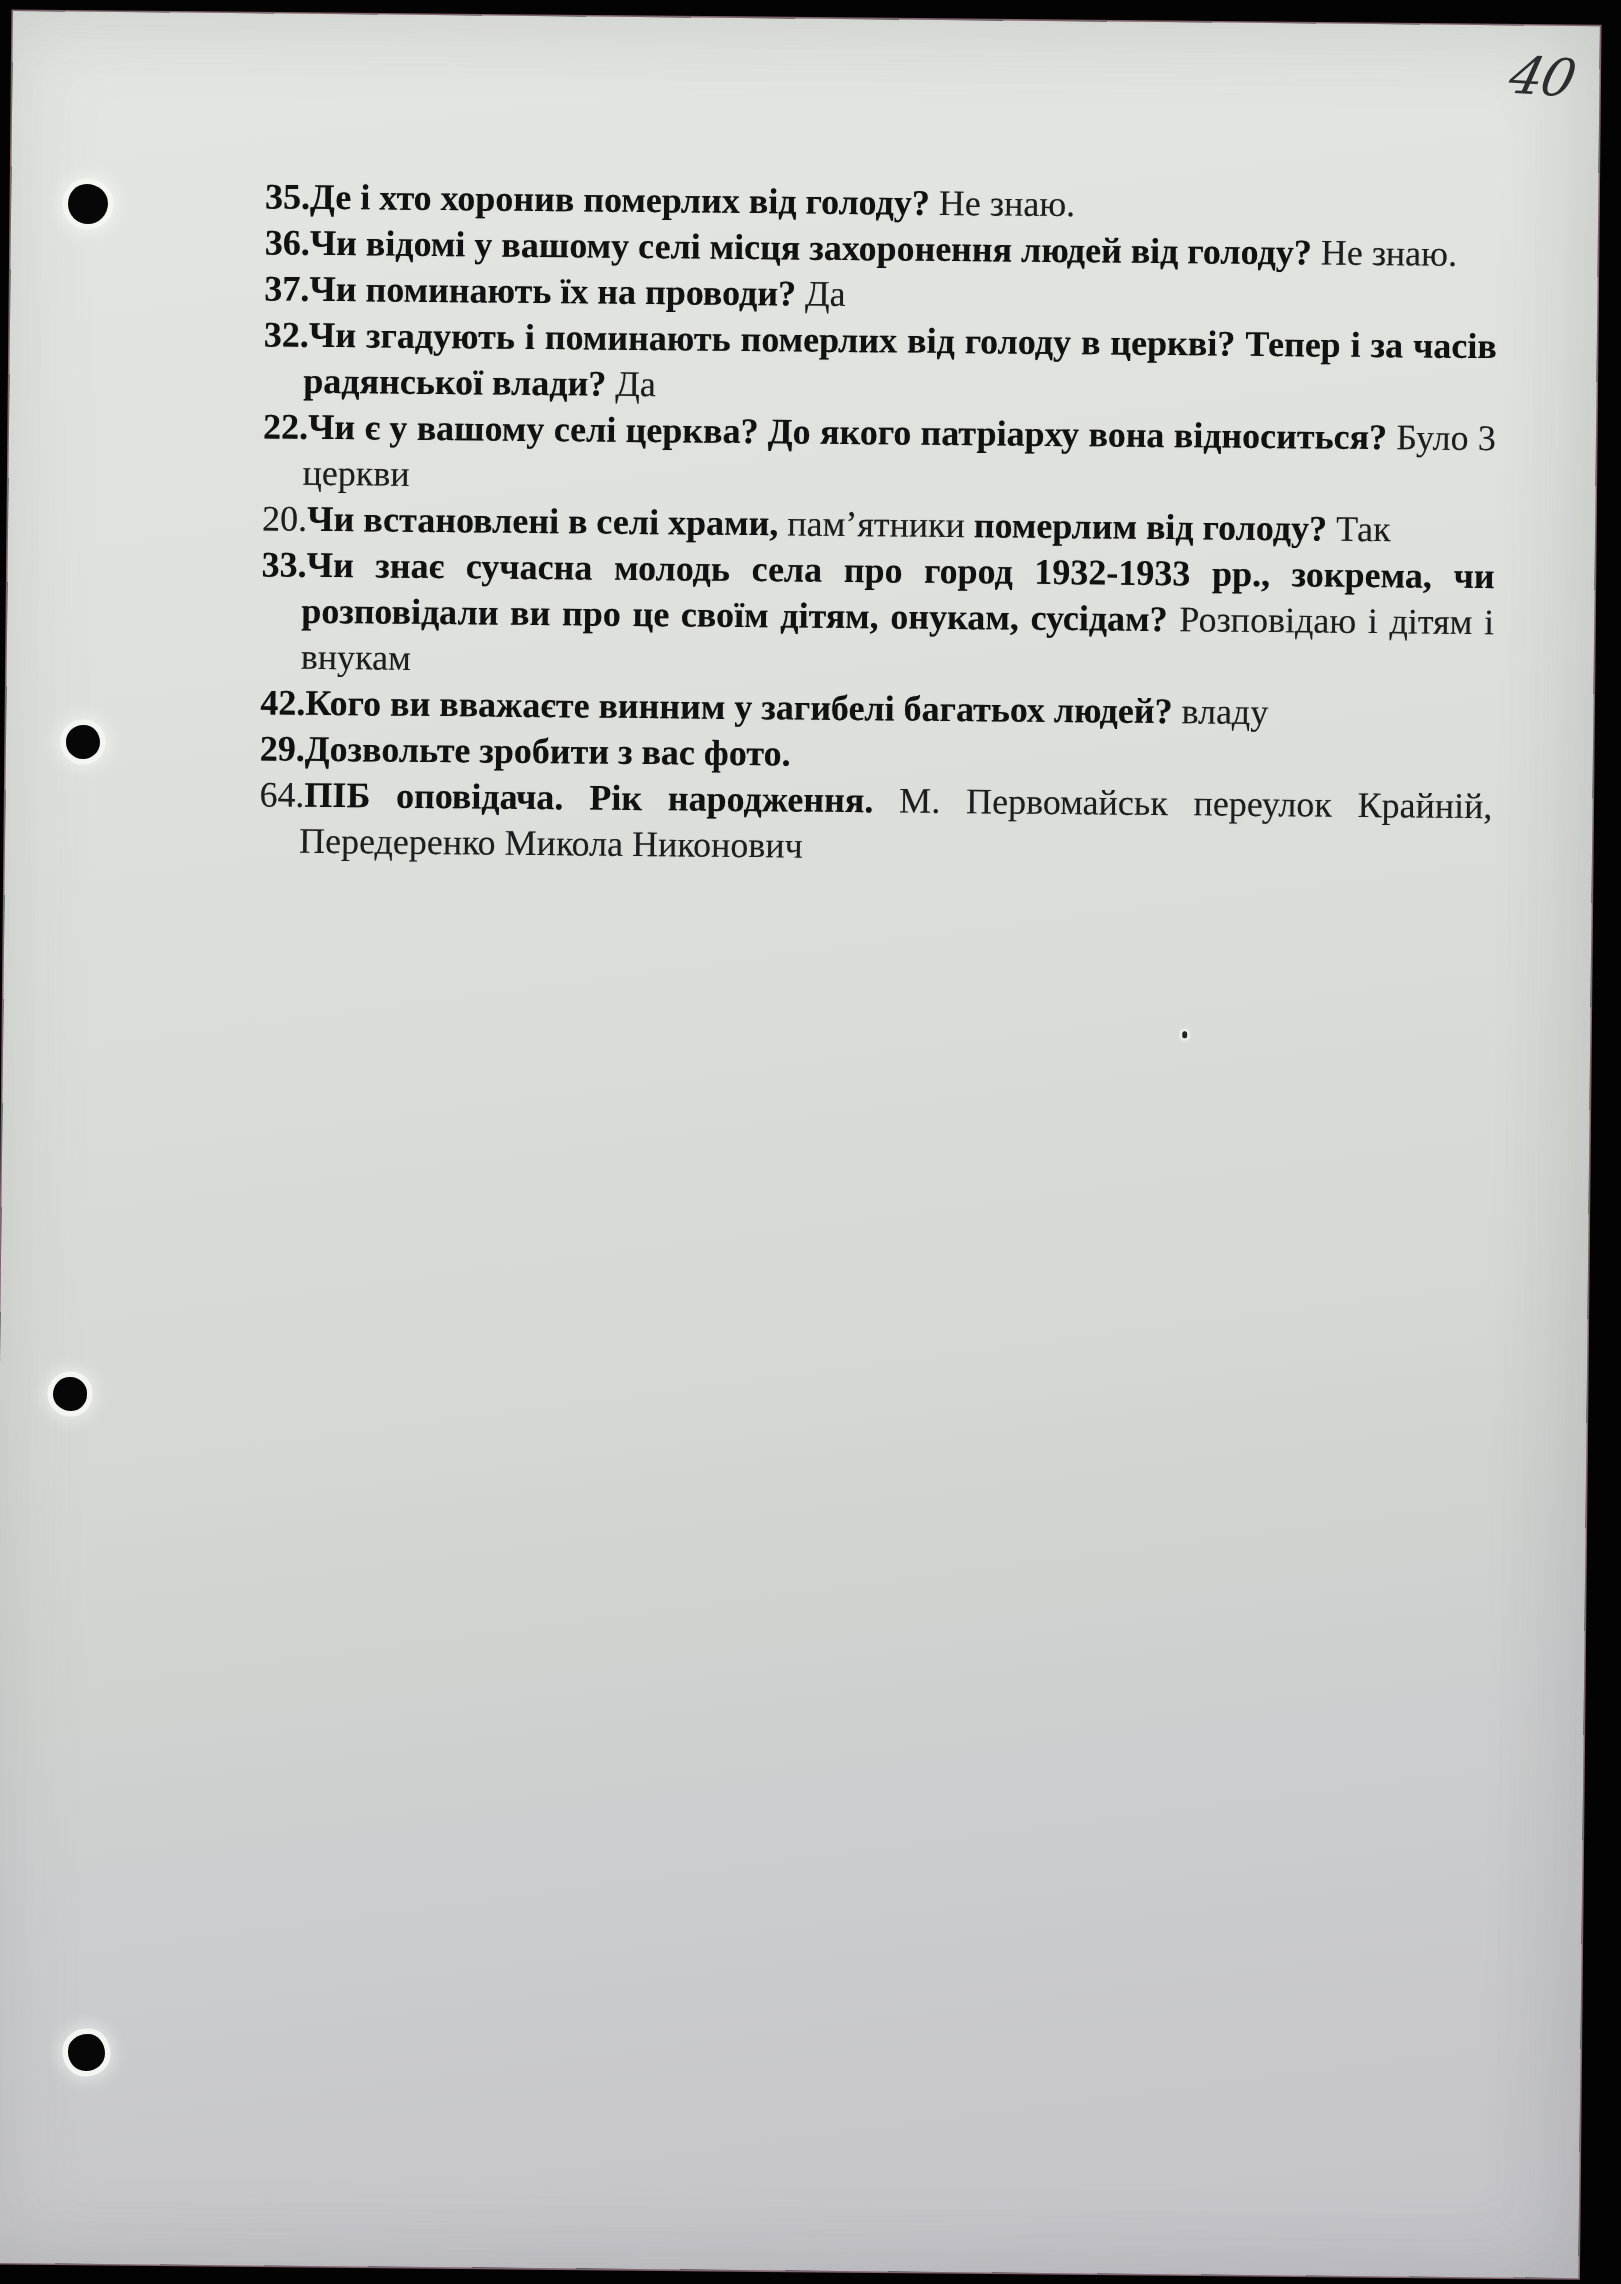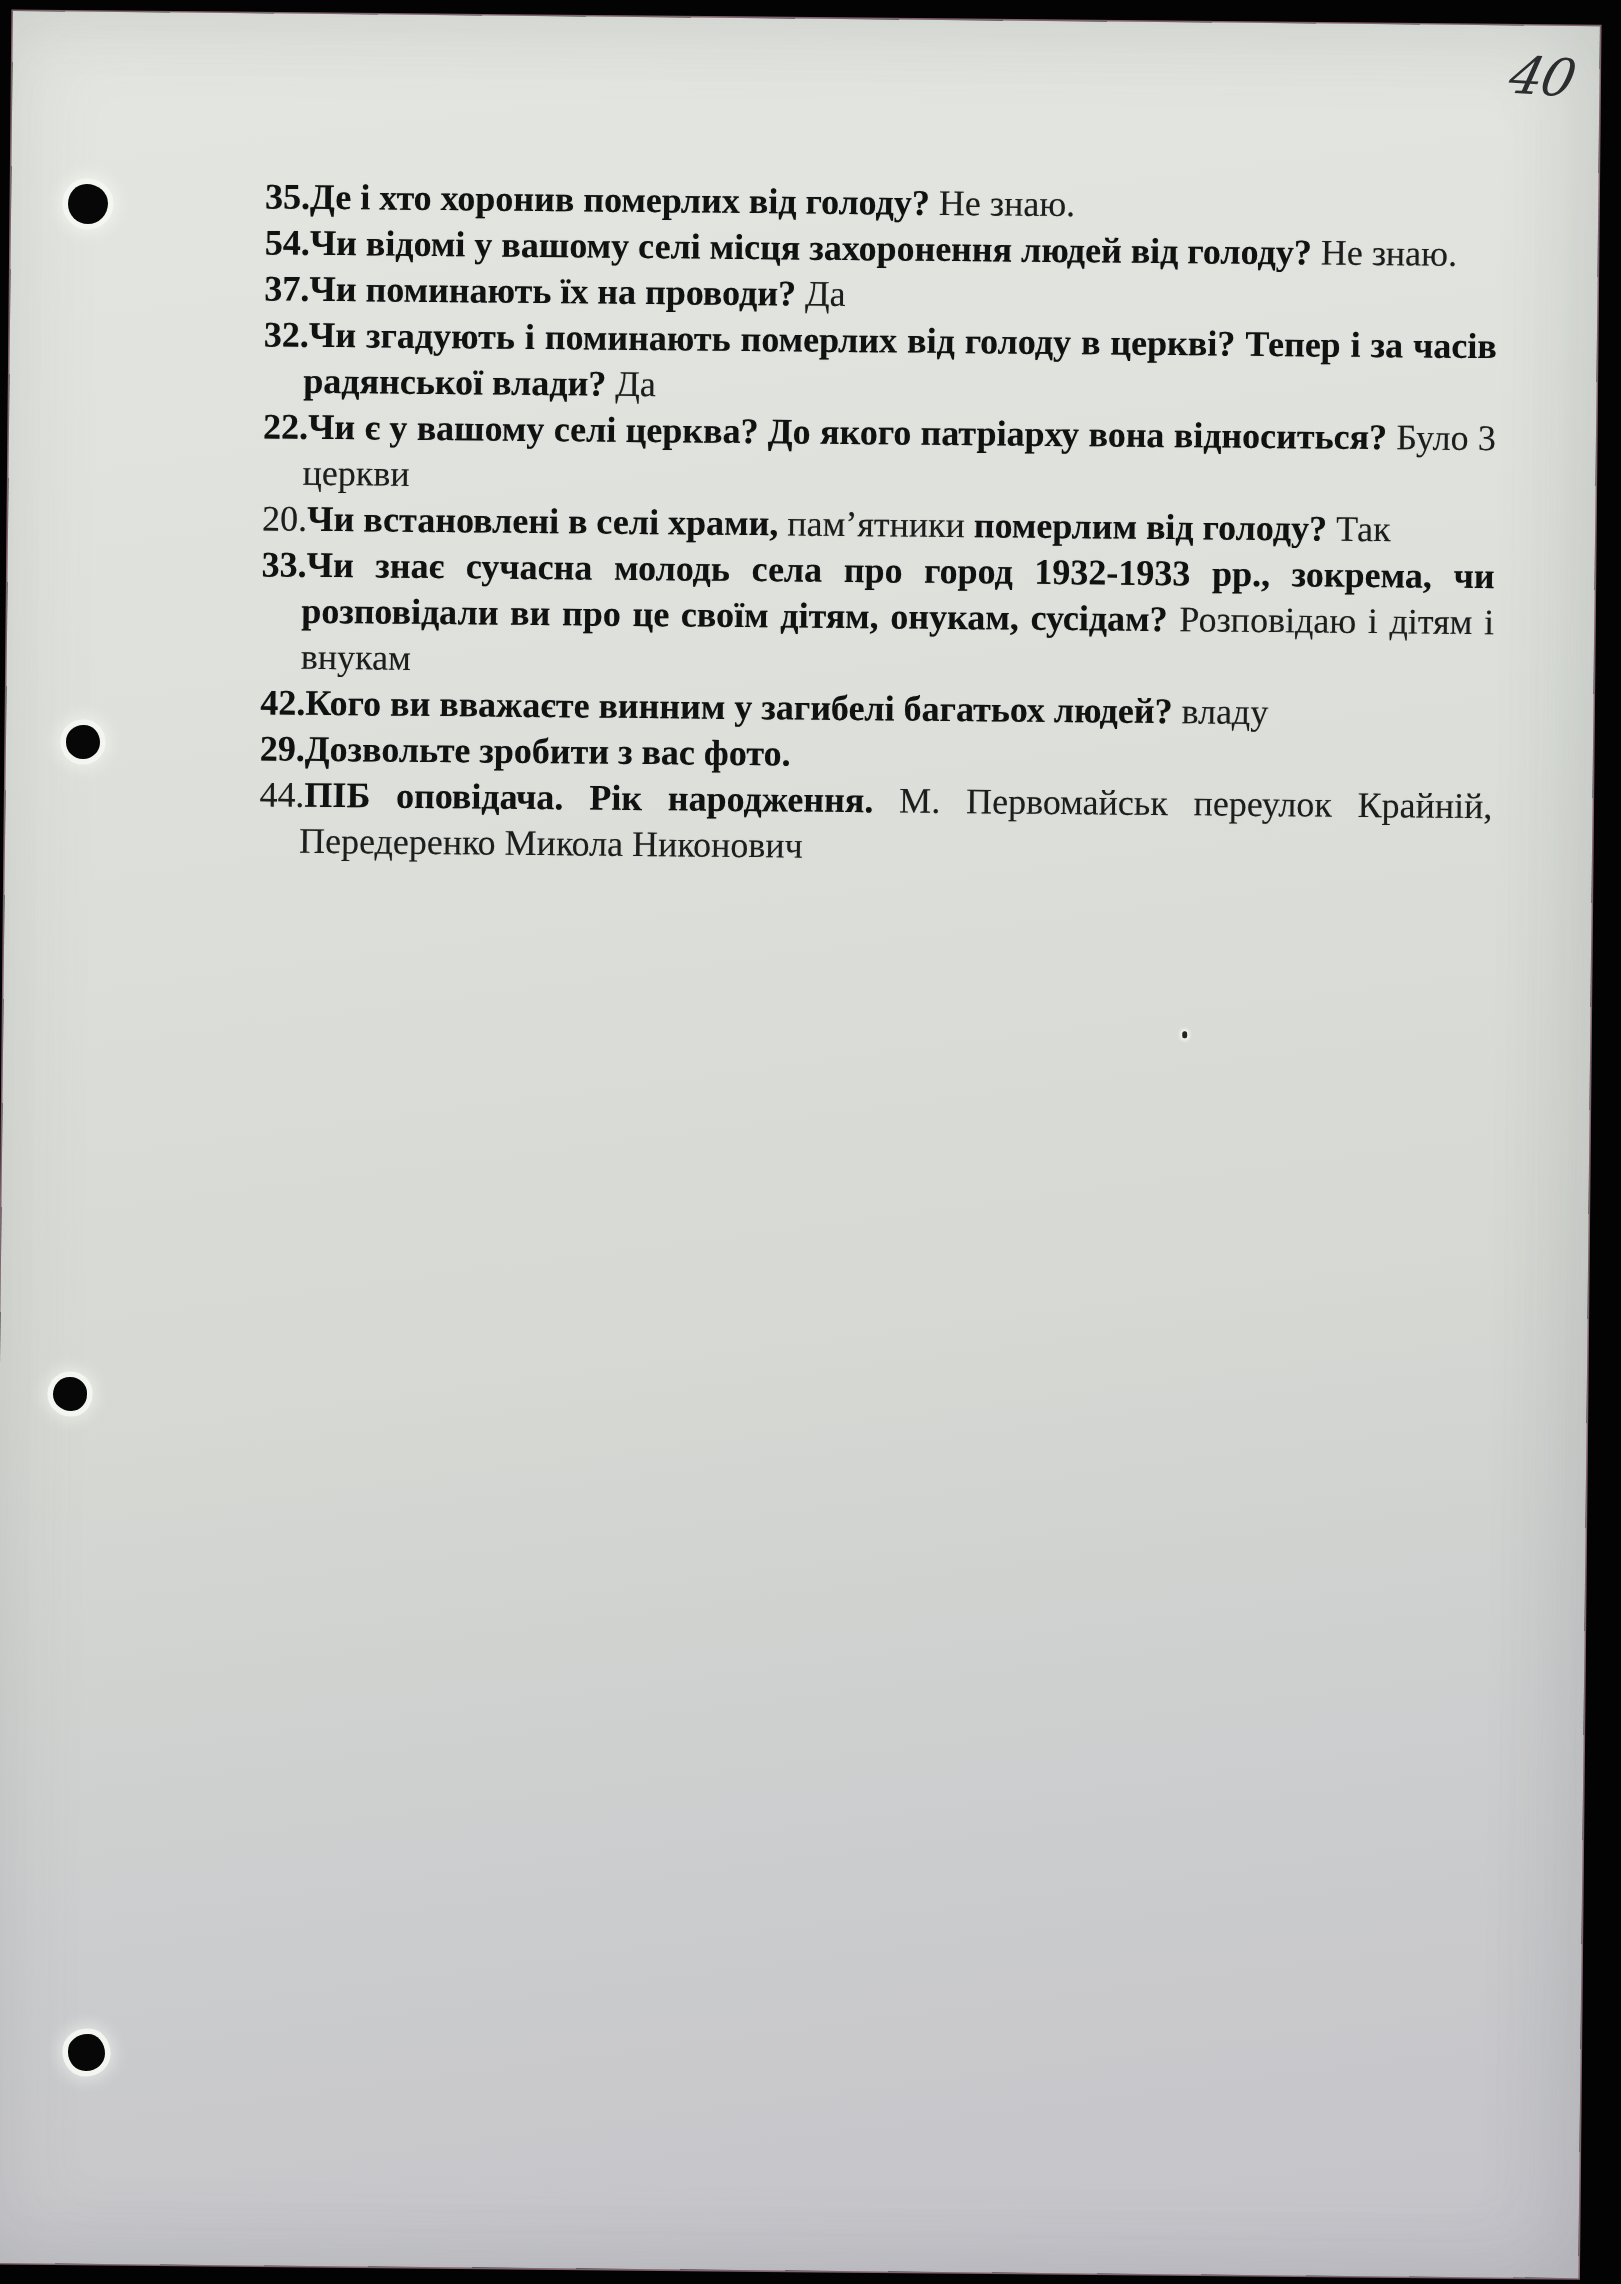--- a/index.html
+++ b/index.html
@@ -86,37 +86,37 @@
 <div id="stage">
 
   <div class="paper">
 
     <div class="hw-number">40</div>
 
     <div class="text-block">
 
       <div class="item"><span class="b">35.</span><span class="b">Де і хто хоронив померлих від голоду?</span><span class="r"> Не знаю.</span></div>
 
-      <div class="item"><span class="b">54.</span><span class="b">Чи відомі у  вашому селі місця захоронення людей від голоду?</span><span class="r"> Не знаю.</span></div>
+      <div class="item"><span class="b">36.</span><span class="b">Чи відомі у  вашому селі місця захоронення людей від голоду?</span><span class="r"> Не знаю.</span></div>
 
       <div class="item"><span class="b">37.</span><span class="b">Чи поминають їх на проводи?</span><span class="r"> Да</span></div>
 
       <div class="item"><span class="b">32.</span><span class="b">Чи згадують і поминають померлих від голоду в церкві? Тепер і за часів радянської влади?</span><span class="r"> Да</span></div>
 
       <div class="item"><span class="b">22.</span><span class="b">Чи є у вашому селі церква? До якого патріарху вона відноситься?</span><span class="r"> Було 3 церкви</span></div>
 
       <div class="item"><span class="r">20.</span><span class="b">Чи встановлені в селі храми, </span><span class="r">пам’ятники </span><span class="b">померлим від голоду? </span><span class="r"> Так</span></div>
 
       <div class="item"><span class="b">33.</span><span class="b">Чи знає сучасна молодь села про город 1932-1933 рр., зокрема, чи розповідали ви про це своїм дітям, онукам, сусідам?</span><span class="r"> Розповідаю і дітям і внукам</span></div>
 
       <div class="item"><span class="b">42.</span><span class="b">Кого ви вважаєте винним у загибелі багатьох людей?</span><span class="r"> владу</span></div>
 
       <div class="item"><span class="b">29.</span><span class="b">Дозвольте зробити з вас фото.</span></div>
 
-      <div class="item"><span class="r">44.</span><span class="b">ПІБ оповідача. Рік народження.</span><span class="r"> М. Первомайськ переулок Крайній, Передеренко Микола Никонович</span></div>
+      <div class="item"><span class="r">64.</span><span class="b">ПІБ оповідача. Рік народження.</span><span class="r"> М. Первомайськ переулок Крайній, Передеренко Микола Никонович</span></div>
 
     </div>
 
     <div class="speck"></div>
 
   </div>
 
   <div class="hole hole-1"></div>
   <div class="hole hole-2"></div>
   <div class="hole hole-3"></div>

